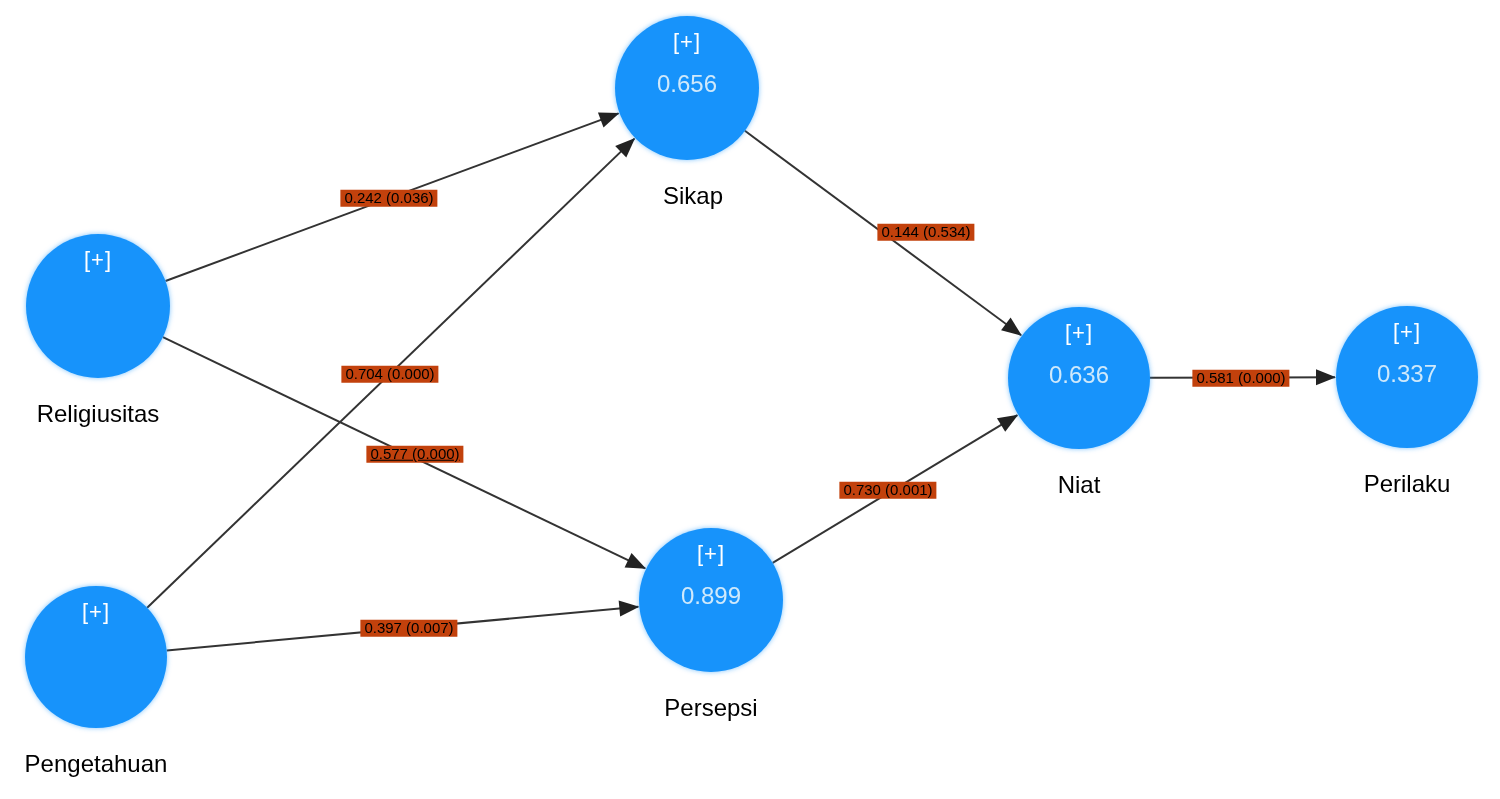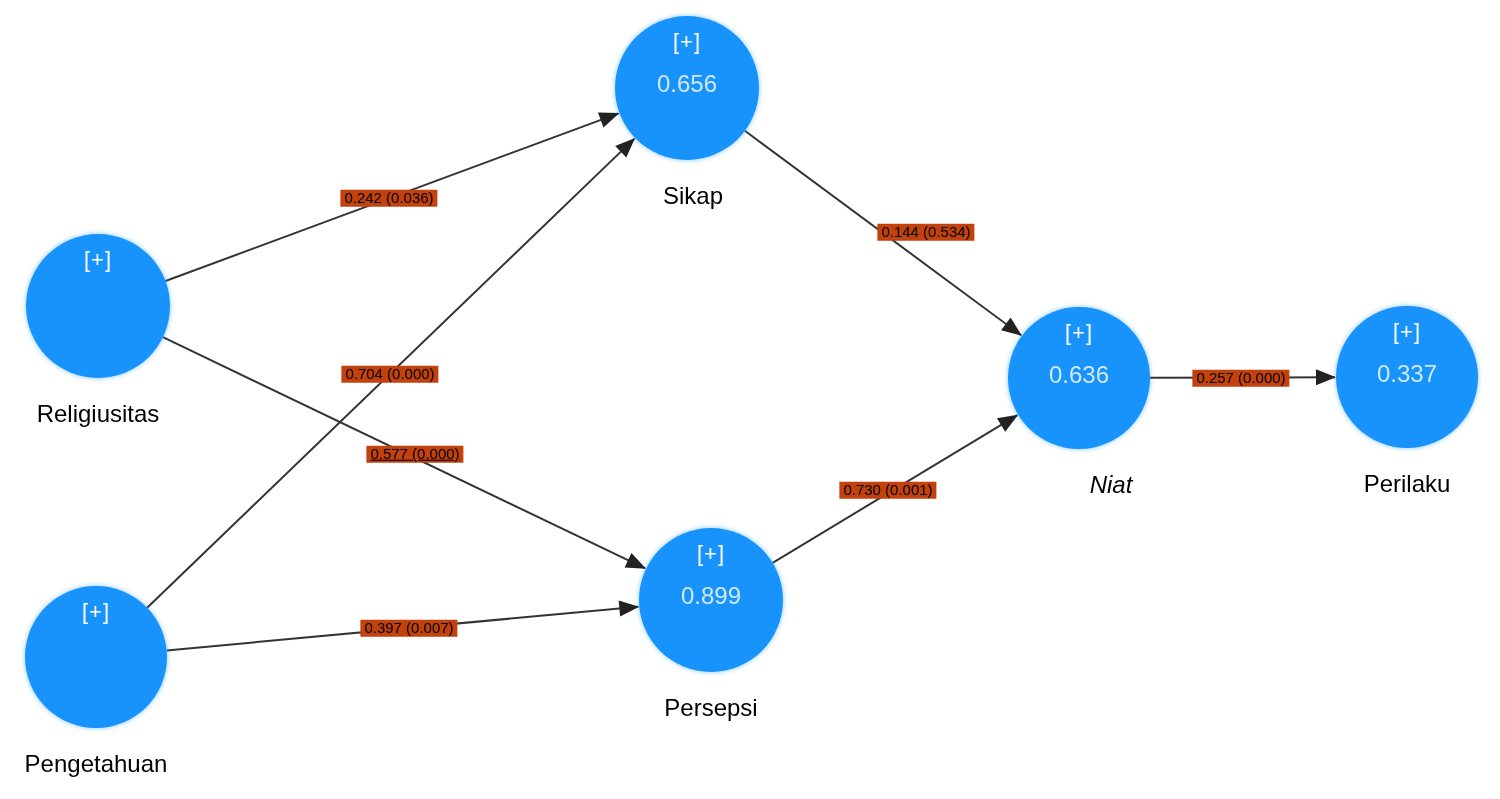--- a/index.html
+++ b/index.html
@@ -92,21 +92,21 @@
       <line x1="744.8822646001316" y1="130.82106309703613" x2="1021.1177353998684" y2="335.17893690296387" class="edge-line" marker-end="url(#arrowhead)"></line>
       <line x1="772.650621941241" y1="562.8085921984905" x2="1017.349378058759" y2="415.1914078015095" class="edge-line" marker-end="url(#arrowhead)"></line>
       <line x1="1149.9996700275829" y1="377.78353759137934" x2="1335.000334619916" y2="377.21951117493927" class="edge-line" marker-end="url(#arrowhead)"></line>
     </svg>
 <div class="edge-label" style="left: 389px; top: 198px;">0.242 (0.036)</div>
     <div class="edge-label" style="left: 390px; top: 374px;">0.704 (0.000)</div>
     <div class="edge-label" style="left: 415px; top: 454px; text-decoration: underline;">0.577 (0.000)</div>
     <div class="edge-label" style="left: 401px; top: 628px; margin-left: 8px;">0.397 (0.007)</div>
     <div class="edge-label" style="left: 878px; top: 232px; margin-left: 48px;">0.144 (0.534)</div>
     <div class="edge-label" style="left: 888px; top: 490px;">0.730 (0.001)</div>
-    <div class="edge-label" style="left: 1241px; top: 378px;">0.257 (0.000)</div>
+    <div class="edge-label" style="left: 1241px; top: 378px;">0.581 (0.000)</div>
     <div class="node" style="left: 26px; top: 234px; width: 144px; height: 144px;">
       <span class="plus-badge">[+]</span>
     </div>
     <div class="node-label" style="left: 98px; top: 401px;">Religiusitas</div>
     <div class="node" style="left: 25px; top: 586px; width: 142px; height: 142px;">
       <span class="plus-badge">[+]</span>
     </div>
     <div class="node-label" style="left: 96px; top: 751px;">Pengetahuan</div>
     <div class="node" style="left: 615px; top: 16px; width: 144px; height: 144px;">
       <span class="plus-badge">[+]</span>
@@ -115,19 +115,19 @@
     <div class="node-label" style="left: 687px; top: 183px; margin-left: 6px;">Sikap</div>
     <div class="node" style="left: 639px; top: 528px; width: 144px; height: 144px;">
       <span class="plus-badge">[+]</span>
       <span class="r2-value">0.899</span>
     </div>
     <div class="node-label" style="left: 711px; top: 695px;">Persepsi</div>
     <div class="node" style="left: 1008px; top: 307px; width: 142px; height: 142px;">
       <span class="plus-badge">[+]</span>
       <span class="r2-value">0.636</span>
     </div>
-    <div class="node-label" style="left: 1111px; top: 472px; font-style: italic;">Niat</div>
+    <div class="node-label" style="left: 1079px; top: 472px;">Niat</div>
     <div class="node" style="left: 1336px; top: 306px; width: 142px; height: 142px;">
       <span class="plus-badge">[+]</span>
       <span class="r2-value">0.337</span>
     </div>
     <div class="node-label" style="left: 1407px; top: 471px;">Perilaku</div>
   </div>
 
 </body></html>

